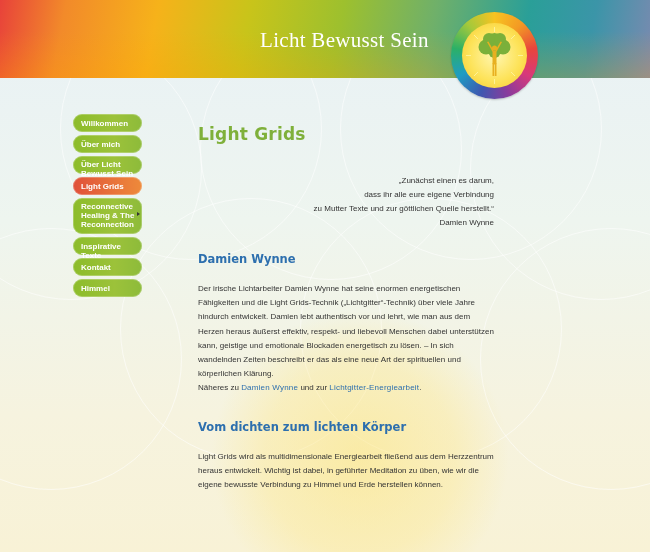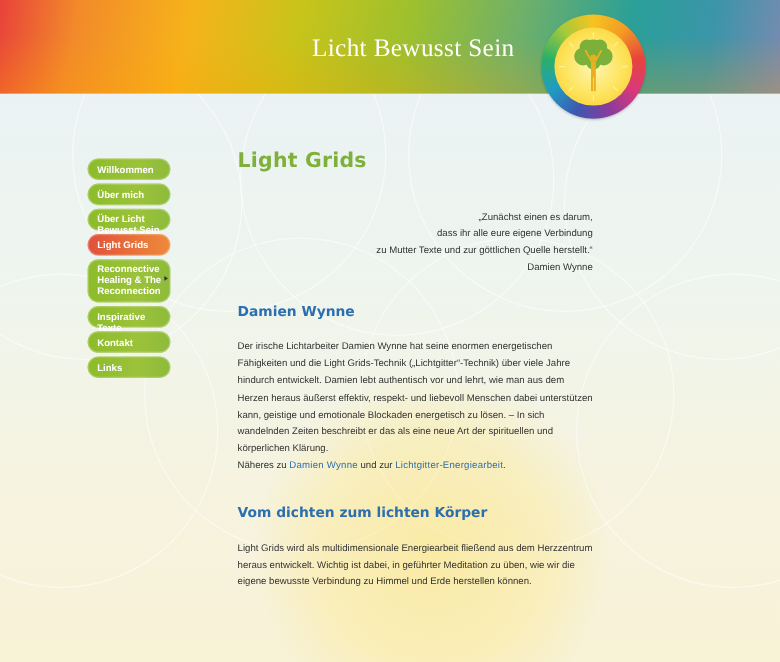--- a/index.html
+++ b/index.html
@@ -39,21 +39,21 @@
     position: absolute; left: 451px; top: 12px; width: 87px; height: 87px; border-radius: 50%; z-index: 3;
     background: conic-gradient(from 0deg, #f7c321, #f39a24, #e8443c, #d9397a, #8a3b9c, #3f57b0, #1f9cc3, #2bb067, #a6c93a, #f7c321);
     box-shadow: 0 1px 2px rgba(0,0,0,0.2);
   }
   .logo .inner {
     position: absolute; left: 11px; top: 11px; width: 65px; height: 65px; border-radius: 50%;
     background: radial-gradient(circle, #fff6b0 0%, #fde35a 55%, #f7c72a 100%);
   }
   .logo svg { position: absolute; left: 0; top: 0; }
 
-  nav.sidebar { position: absolute; left: 73px; top: 132px; width: 69px; }
+  nav.sidebar { position: absolute; left: 73px; top: 114px; width: 69px; }
   .nav-item {
     display: block; box-sizing: border-box; width: 69px; margin-bottom: 3px;
     border-radius: 9px; padding: 4px 6px 4px 8px;
     background: linear-gradient(90deg, #8cbc2a 0%, #9cc23a 60%, #8dbb3a 100%);
     color: #ffffff; font-size: 8px; line-height: 9px; font-weight: bold;
     position: relative; cursor: pointer;
     box-shadow: inset 0 0 0 1px rgba(255,255,255,0.25);
   }
   .nav-item.active { background: linear-gradient(90deg, #e0503a 0%, #e8743a 60%, #ee8a3a 100%); }
   .nav-item.h1 { height: 18px; padding-top: 5px; }
@@ -133,21 +133,21 @@
   <a class="nav-item h1">Willkommen</a>
   <a class="nav-item h1">Über mich</a>
   <a class="nav-item h2">Über Licht Bewusst Sein</a>
   <a class="nav-item h1 active">Light Grids</a>
   <a class="nav-item h3">
     <span>Reconnective Healing &amp; The Reconnection</span>
     <span class="arrow"></span>
   </a>
   <a class="nav-item h1">Inspirative Texte</a>
   <a class="nav-item h1">Kontakt</a>
-  <a class="nav-item h1">Links</a>
+  <a class="nav-item h1">Himmel</a>
 </nav>
 
 <main class="content">
   <h1 class="page-title">Light Grids</h1>
 
   <div class="quote">
     <div>„Zunächst einen es darum,</div>
     <div>dass ihr alle eure eigene Verbindung</div>
     <div>zu Mutter Texte und zur göttlichen Quelle herstellt.“</div>
     <div>Damien Wynne</div>

